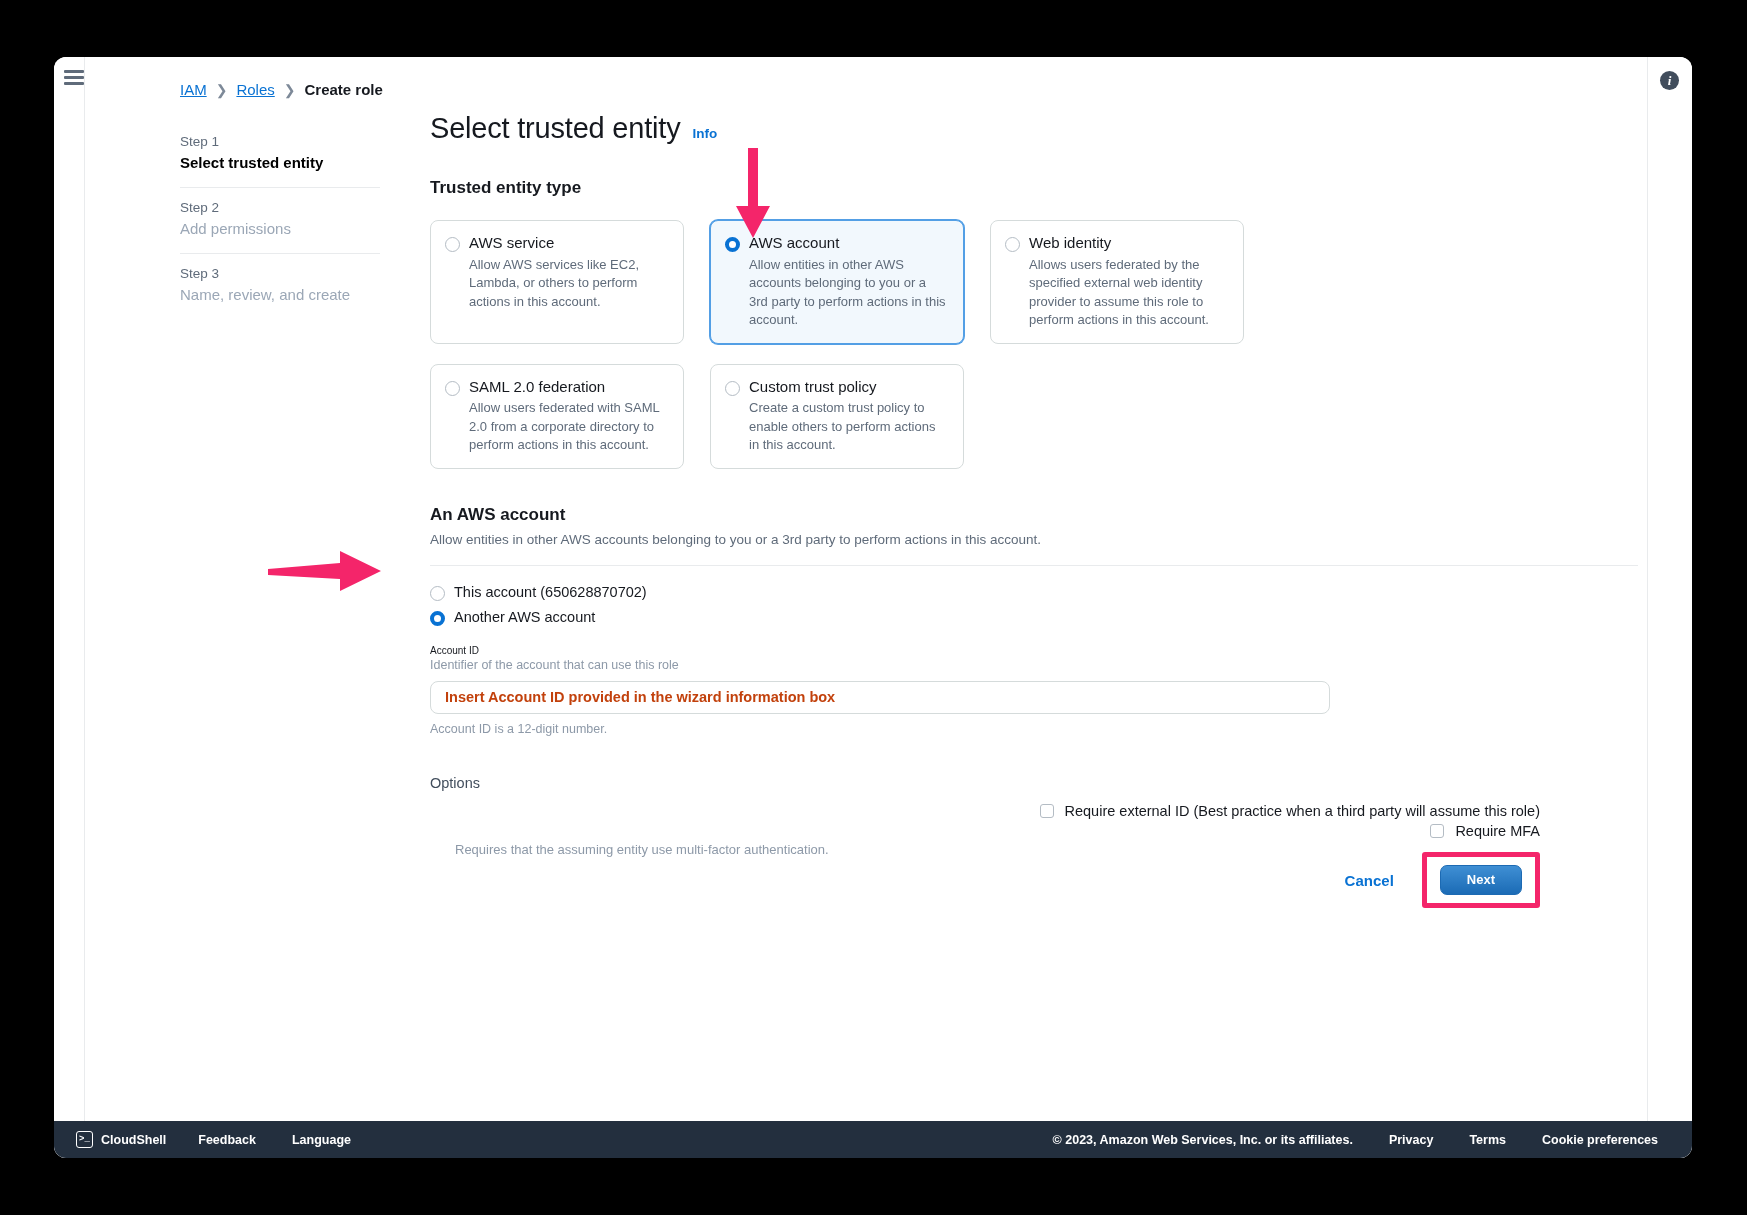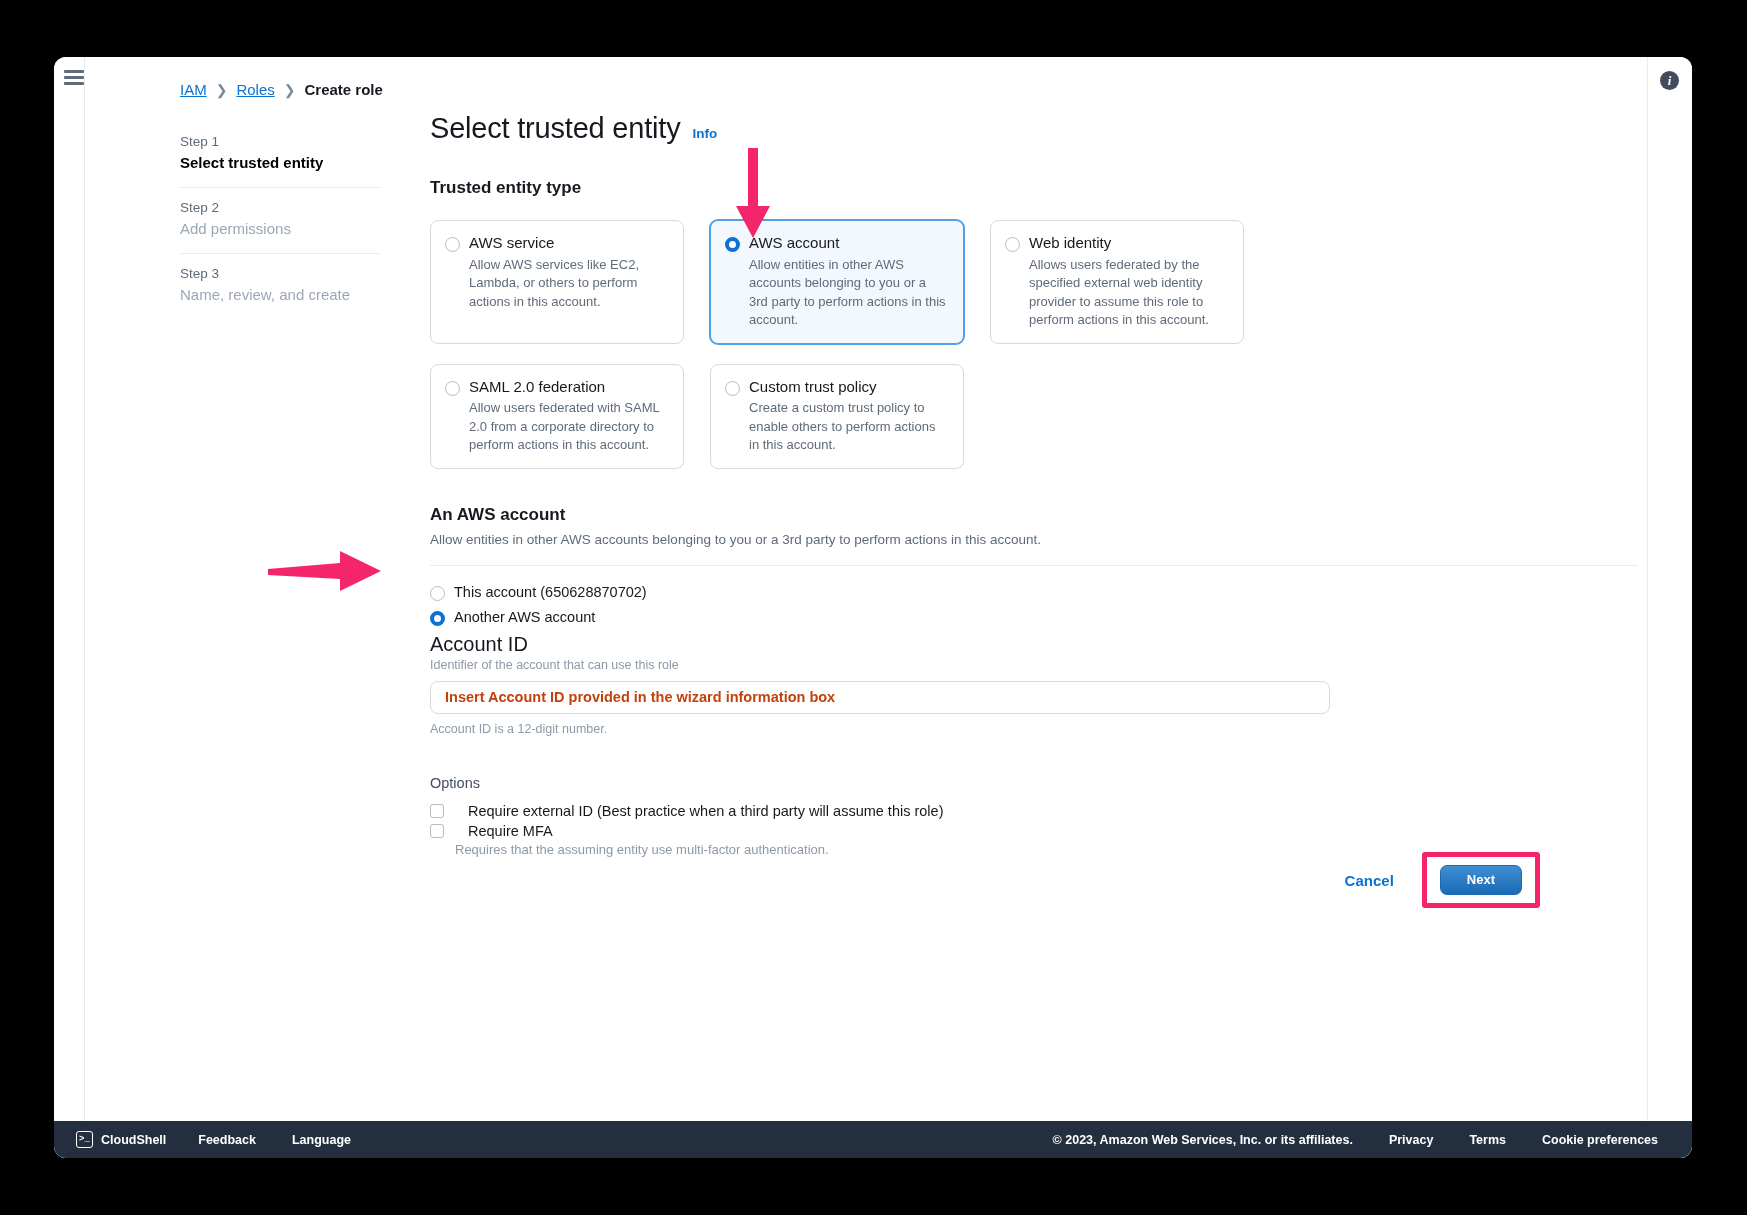--- a/index.html
+++ b/index.html
@@ -151,21 +151,21 @@
   }
 
   .radio-line {
     display: flex; align-items: center; gap: 9px; margin-top: 17px;
     cursor: pointer;
   }
   .radio-line.tight { margin-top: 7px; }
   .radio-line .rlabel { font-size: 14.5px; color: #16191f; }
 
   .field-label {
-    font-size: 20px; color: #16191f; margin-top: 7px;
+    font-size: 10px; color: #16191f; margin-top: 19px;
   }
   .field-hint {
     font-size: 12.5px; color: #8d99a8; margin-top: 2px;
   }
   #account-id-input {
     margin-top: 9px;
     width: 900px; height: 33px;
     border: 1px solid #d5dbdb; border-radius: 8px;
     background: #ffffff;
     display: flex; align-items: center;
@@ -174,22 +174,23 @@
     cursor: text;
   }
   #account-id-help {
     font-size: 12.5px; color: #8d99a8; margin-top: 8px;
   }
 
   
   #options { margin-top: 39px; }
   #options .opt-head { font-size: 14.5px; color: #414d5c; }
   .check-line {
-    display: flex; align-items: center; gap: 24px; margin-top: 12px;
+    display: flex; align-items: center; gap: 11px; margin-top: 12px;
     cursor: pointer;
+    justify-content: flex-end;
   }
   .check-line.tight { margin-top: 4px; }
   .checkbox {
     width: 14px; height: 14px; border-radius: 3px;
     border: 1.5px solid #b4bcc4; background: #ffffff;
     flex: 0 0 auto;
   }
   .check-line .clabel { font-size: 14.5px; color: #16191f; }
   #mfa-desc {
     font-size: 13px; color: #8d99a8; margin-top: 3px; margin-left: 25px;

